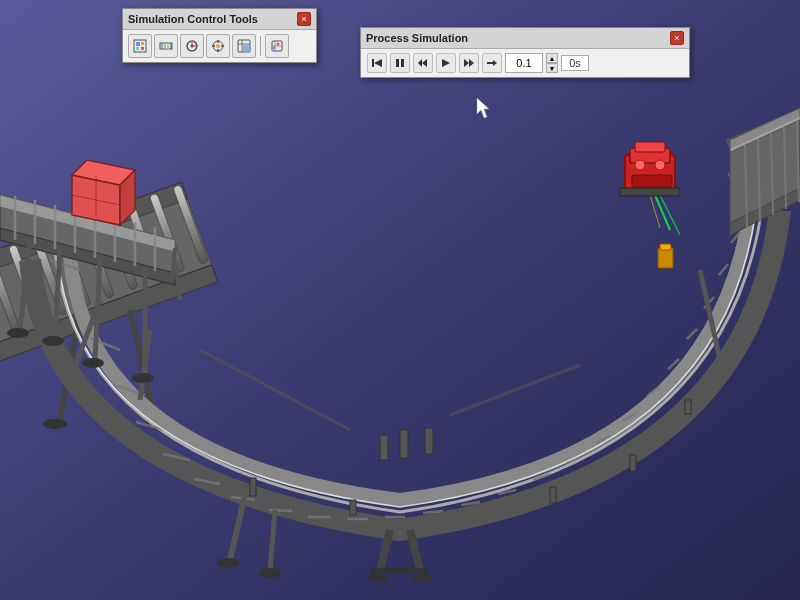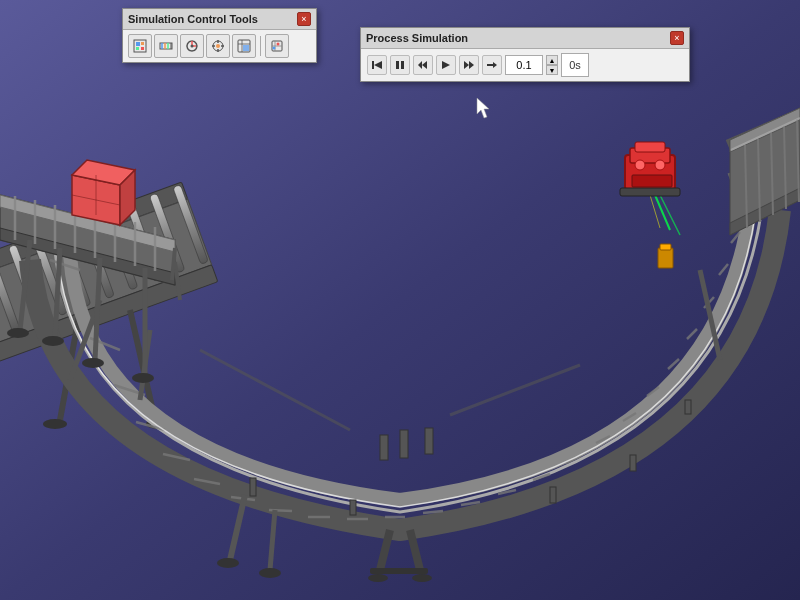--- a/index.html
+++ b/index.html
@@ -152,21 +152,21 @@
       cursor: pointer;
       display: flex;
       align-items: center;
       justify-content: center;
       font-size: 7px;
       line-height: 1;
     }
 
     .time-display {
       width: 28px;
-      height: 24px;
+      height: 16px;
       border: 1px solid #aaa;
       background: white;
       font-size: 11px;
       text-align: center;
       display: flex;
       align-items: center;
       justify-content: center;
       color: #333;
     }
 

